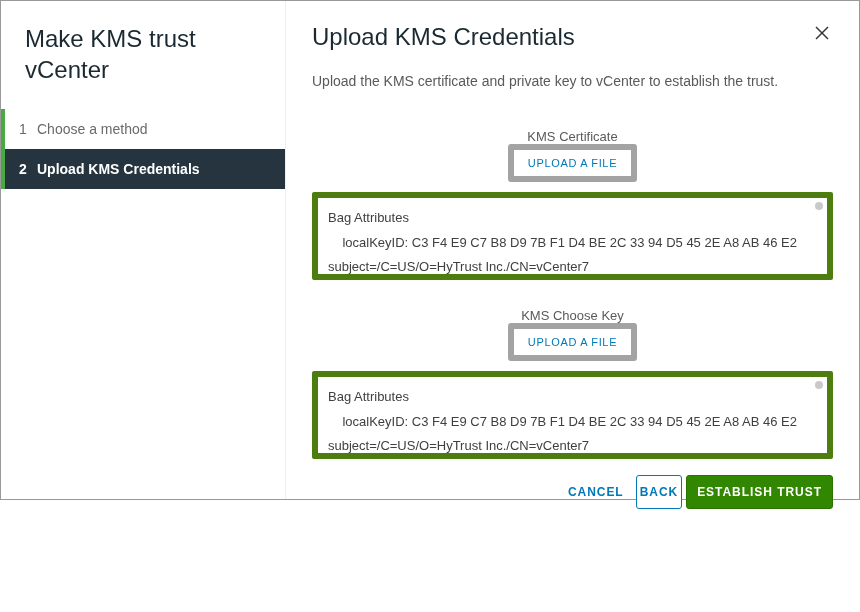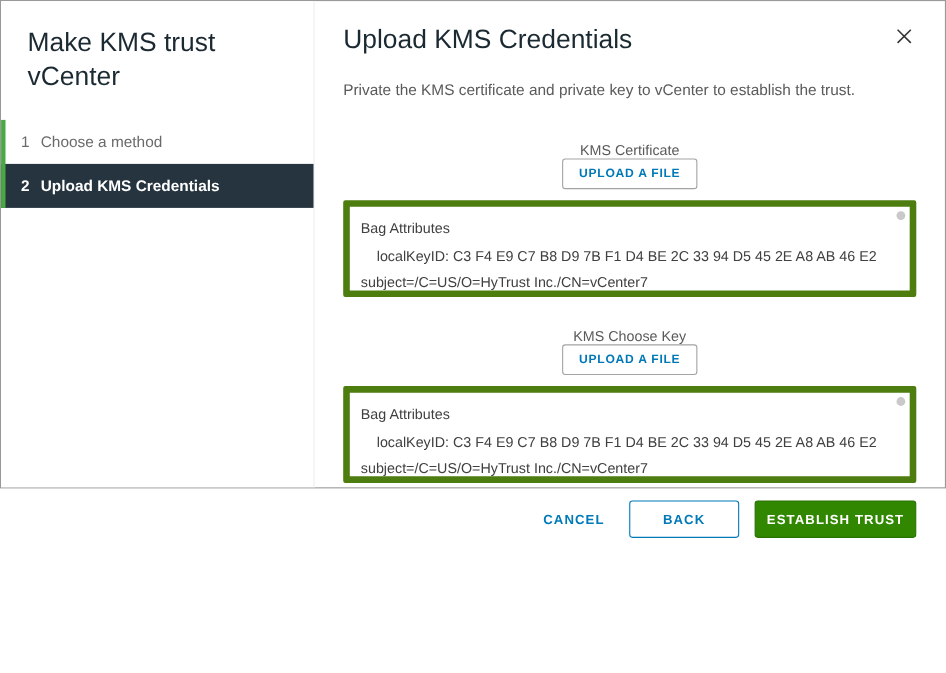--- a/index.html
+++ b/index.html
@@ -1,18 +1,18 @@
 <!DOCTYPE html>
 <html><head>
 <meta charset="utf-8">
 <style>
   * { box-sizing: border-box; margin: 0; padding: 0; }
   html, body { width: 860px; height: 612px; font-family: -apple-system, BlinkMacSystemFont, "Segoe UI", Arial, sans-serif; }
   .dialog {
-    width: 860px; height: 444px; border: 1px solid #999;
+    width: 860px; height: 500px; border: 1px solid #999;
     display: flex; background: #fff;
   }
   .sidebar {
     width: 285px; height: 100%; background: #fff; padding: 22px 0 0 0;
     border-right: 1px solid #eee;
   }
   .sidebar-title {
     font-size: 24px; font-weight: 300; color: #1b2a32;
     line-height: 1.3; padding: 0 24px 24px 24px;
   }
@@ -39,49 +39,49 @@
   }
   .header-row { display:flex; justify-content:space-between; align-items:flex-start; }
   .main-title { font-size:24px; font-weight:300; color:#1b2a32; }
   .close-x { font-size:18px; color:#333; cursor:pointer; padding:2px 4px; line-height:1; }
   .desc { font-size:14px; color:#5a5a5a; margin-top:22px; }
   .section { margin-top:40px; }
   .section + .section { margin-top:28px; }
   .section-head { display:flex; justify-content:space-between; align-items:center; margin-bottom:10px;flex-direction:column; }
   .section-label { font-size:13px; color:#5a5a5a; }
   .upload-btn {
-    border:1px solid #a3a3a3; color:#0079b8; background:#fff;
-    font-size:11px; letter-spacing:0.06em; font-weight:700;
+    border:6px solid #a3a3a3; color:#0079b8; background:#fff;
+    font-size:11px; letter-spacing:0.06em; font-weight:400;
     padding:7px 14px; border-radius:3px; cursor:pointer;
   }
   .textarea-wrap {
     border:6px solid #4d7c0f; border-radius:2px; background:#fff;
     height:88px; position:relative; overflow:hidden;
   }
   .textarea-wrap .scroll-thumb {
     position:absolute; top:4px; right:4px; width:8px; height:8px;
     border-radius:50%; background:#c9c9c9;
   }
   .ta-content {
     font-size:13px; color:#404040; line-height:1.9;
     padding:8px 14px 8px 10px; white-space:pre-wrap; word-break:break-all;
     height:100%; overflow:hidden;
   }
   .footer {
-    margin-top:auto; display:flex; justify-content:flex-end; gap:14px; align-items:center;
+    margin-top:auto; display:flex; justify-content:flex-end; gap:4px; align-items:center;
     padding-top:16px;
   }
   .btn-text {
     color:#0079b8; font-size:12px; letter-spacing:0.08em; font-weight:600;
     background:none; border:none; cursor:pointer; padding:10px 8px;
   }
   .btn-outline {
     color:#0079b8; border:1px solid #0079b8; background:#fff;
     font-size:12px; letter-spacing:0.08em; font-weight:600;
-    padding:9px 30px; border-radius:3px; cursor:pointer;
+    padding:9px 3px; border-radius:3px; cursor:pointer;
   }
   .btn-primary {
     background:#318700; color:#fff; border:1px solid #2a7300;
     font-size:12px; letter-spacing:0.08em; font-weight:600;
     padding:9px 10px; border-radius:3px; cursor:pointer;
   }
 </style>
 </head>
 <body>
 
@@ -101,21 +101,21 @@
   <main class="main">
     <div class="header-row">
       <h2 class="main-title">Upload KMS Credentials</h2>
       <span class="close-x">
         <svg width="14" height="14" viewBox="0 0 14 14">
             <line x1="1" y1="1" x2="13" y2="13" stroke="#333" stroke-width="1.4"></line>
             <line x1="13" y1="1" x2="1" y2="13" stroke="#333" stroke-width="1.4"></line>
           </svg>
       </span>
     </div>
-    <p class="desc">Private the KMS certificate and private key to vCenter to establish the trust.</p>
+    <p class="desc">Upload the KMS certificate and private key to vCenter to establish the trust.</p>
 
     <div class="section">
       <div class="section-head">
         <span class="section-label">KMS Certificate</span>
         <button class="upload-btn">UPLOAD A FILE</button>
       </div>
       <div class="textarea-wrap">
         <div class="ta-content">Bag Attributes
     localKeyID: C3 F4 E9 C7 B8 D9 7B F1 D4 BE 2C 33 94 D5 45 2E A8 AB 46 E2
 subject=/C=US/O=HyTrust Inc./CN=vCenter7</div>

